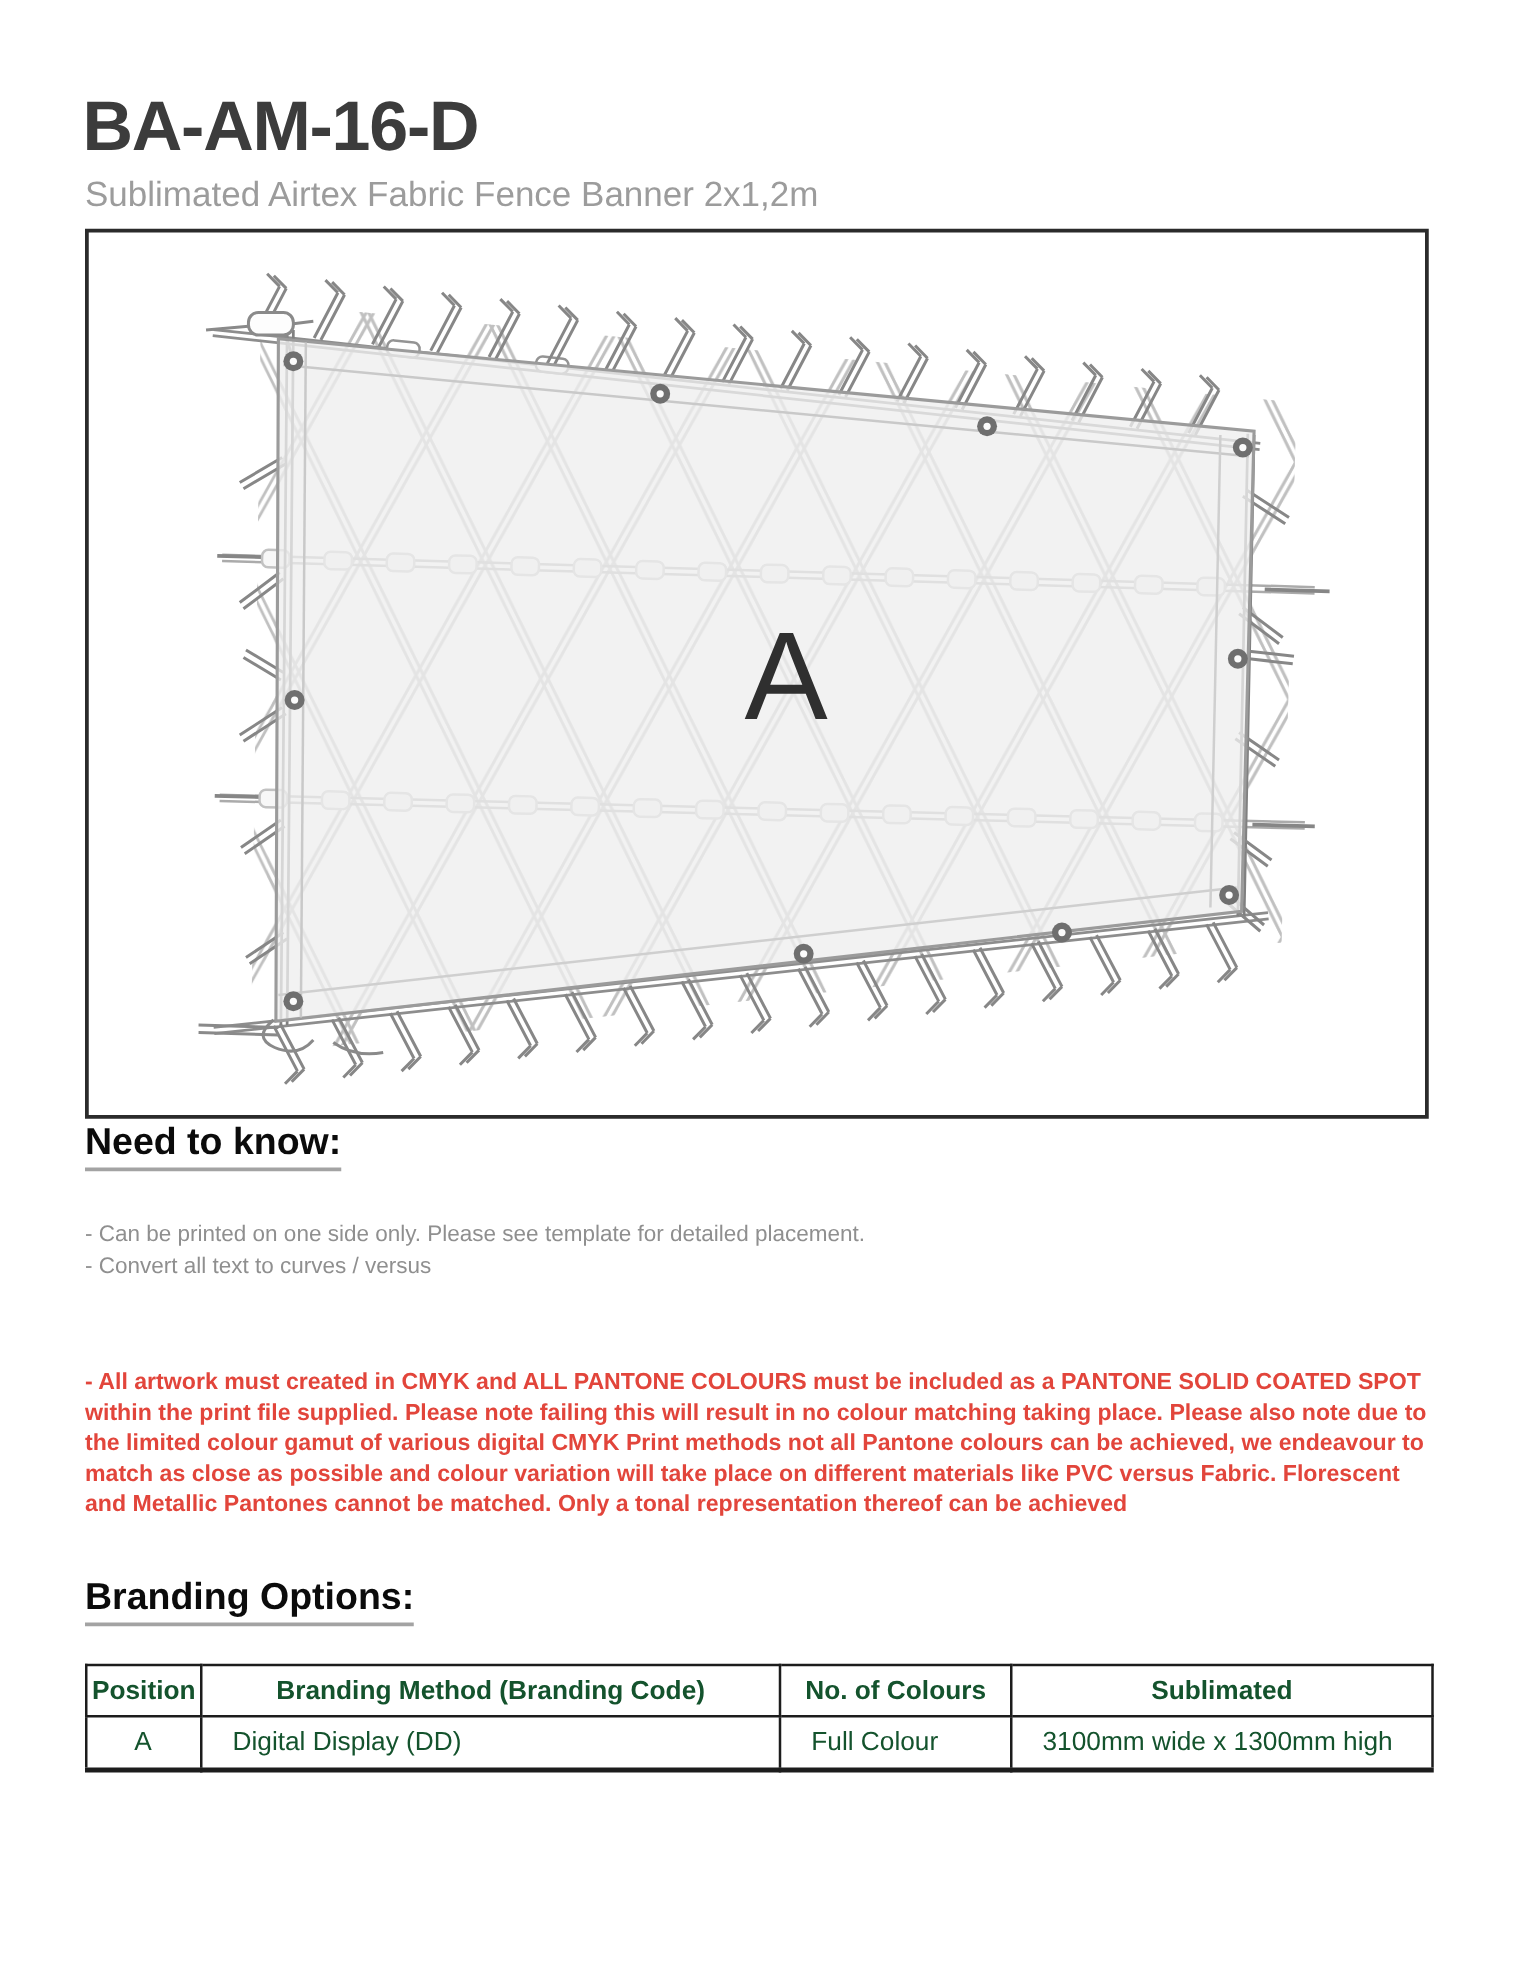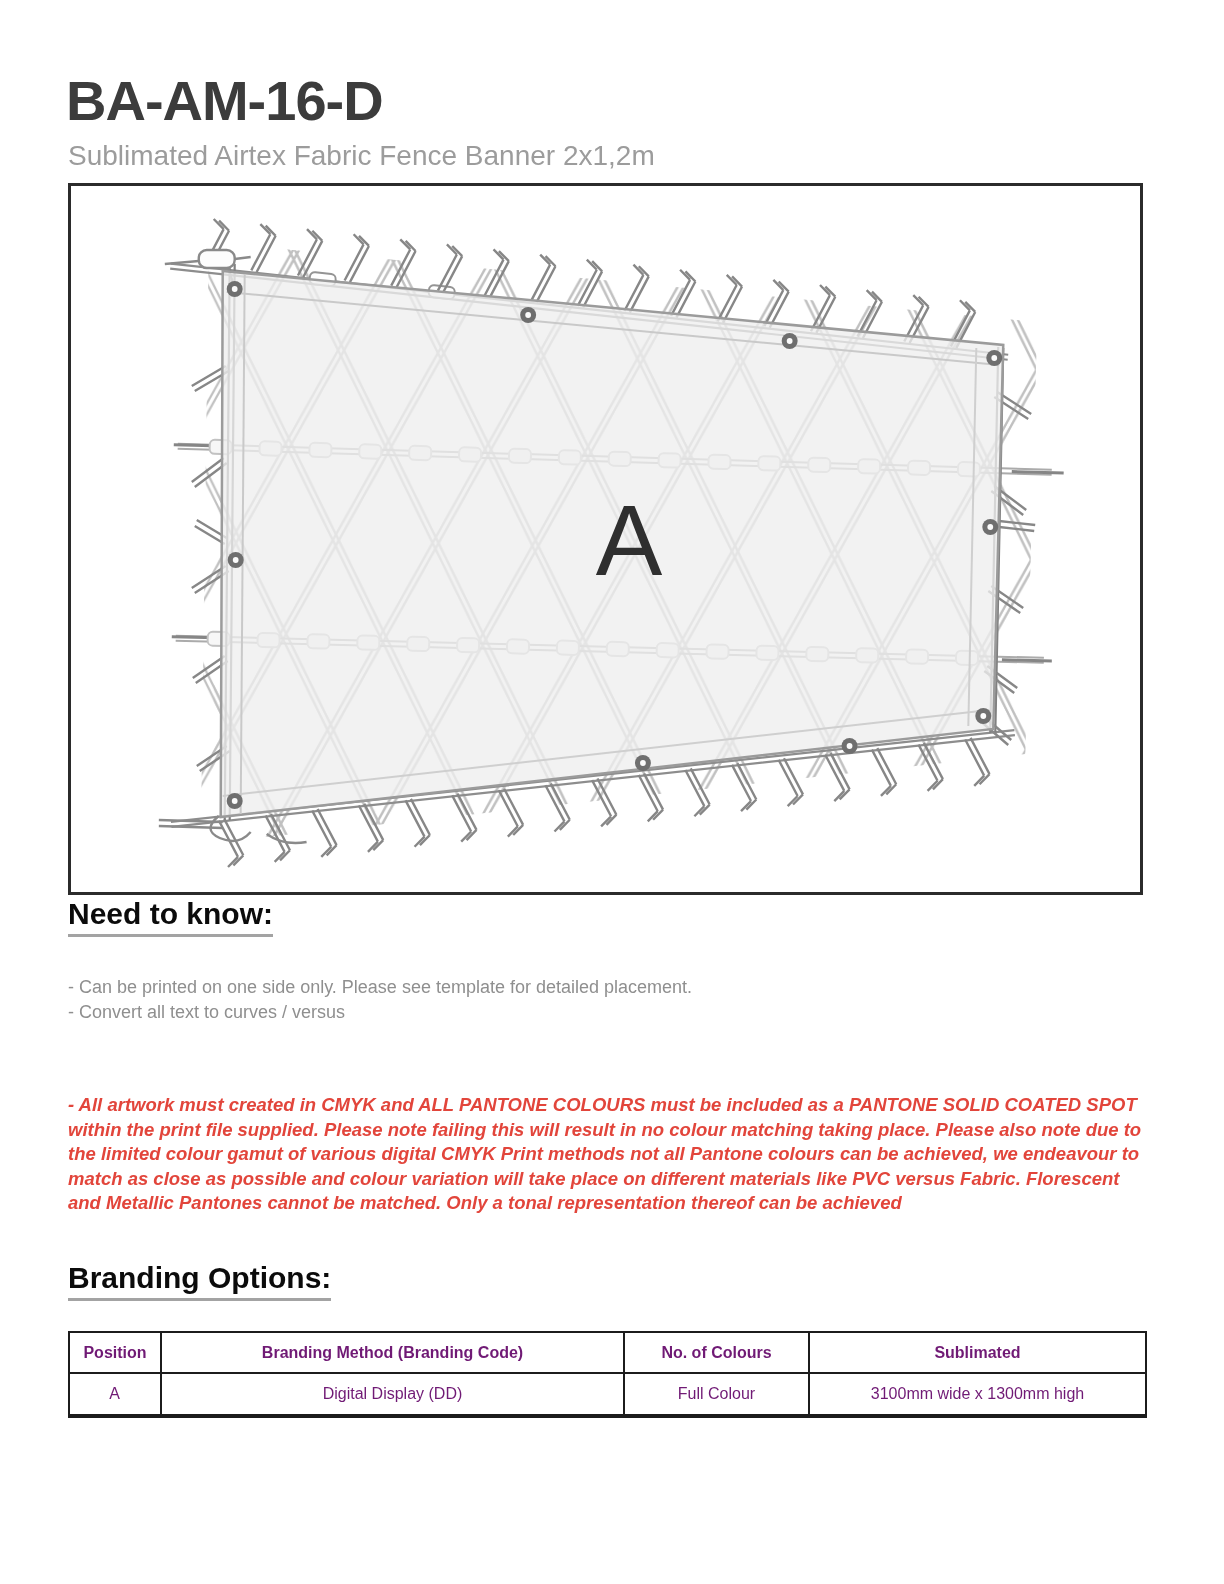--- a/index.html
+++ b/index.html
@@ -18,28 +18,28 @@
   .section-heading{position:absolute;font-size:30px;font-weight:bold;color:#0b0b0b;}
   .section-heading span{display:inline-block;border-bottom:3px solid #a3a3a3;padding-bottom:3px;}
   .h-need{left:68px;top:897px;}
   .h-brand{left:68px;top:1261px;}
 
   .bullets{position:absolute;left:68px;top:975px;width:1085px;font-size:18px;
            line-height:25px;color:var(--body-gray,#8f8f8f);}
   .bullets .b{font-weight:bold;}
 
   .warning{position:absolute;left:68px;top:1093px;width:1082px;font-size:18.5px;
-           line-height:24.6px;font-weight:bold;color:var(--warning-red,#e2453b);font-style:italic;}
+           line-height:24.6px;font-weight:bold;color:var(--warning-red,#e2453b);}
 
   table.brand{position:absolute;left:68px;top:1331px;border-collapse:collapse;
-              table-layout:fixed;width:1077px;font-size:16px;color:#701a75;
+              table-layout:fixed;width:1077px;font-size:21px;color:#14532d;
               border:2px solid #1c1c1c;border-bottom:4px solid #1c1c1c;}
   table.brand th,table.brand td{border:2px solid #1c1c1c;overflow:hidden;white-space:nowrap;}
   table.brand th{height:37px;font-weight:bold;text-align:center;}
-  table.brand td{height:38px;text-align:center;padding-left:1px;}
+  table.brand td{height:38px;text-align:left;padding-left:24px;}
   table.brand td.center{text-align:center;padding-left:0;}
 </style>
 </head>
 <body>
 
 <div class="page">
 
   <div class="title">BA-AM-16-D</div>
   <div class="subtitle">Sublimated Airtex Fabric Fence Banner 2x1,2m</div>
 

